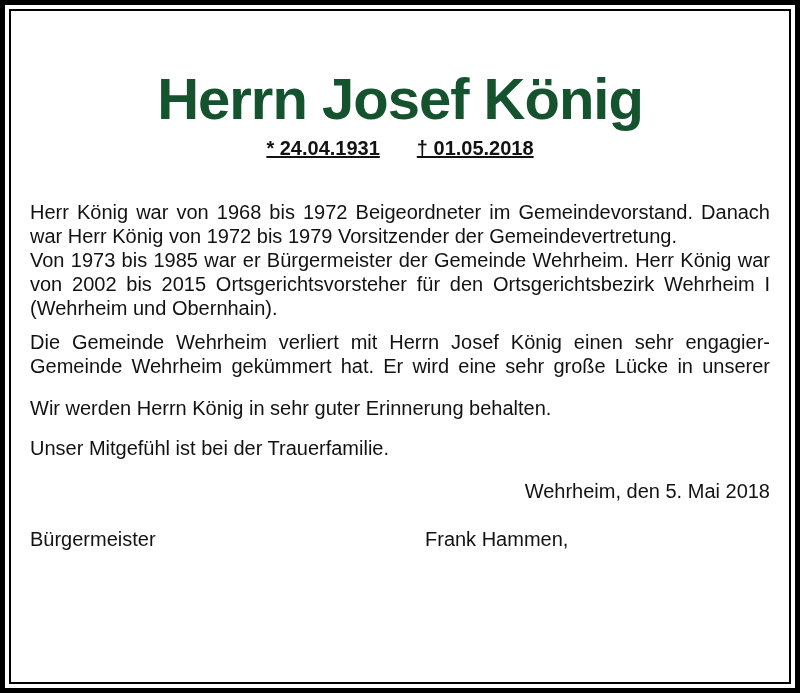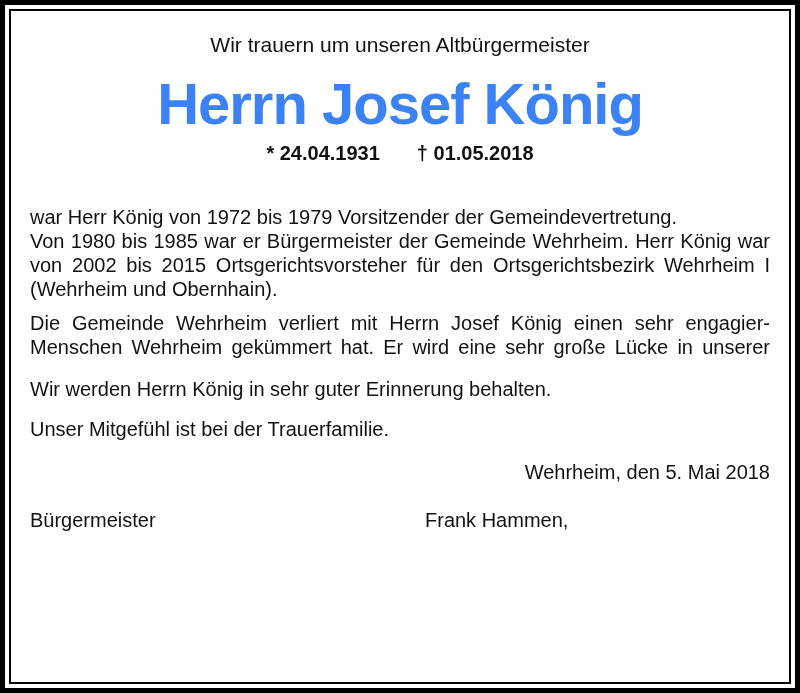--- a/index.html
+++ b/index.html
@@ -29,36 +29,37 @@
     border: 2px solid #000000;
     padding: 21px 19px 0 19px;
     overflow: hidden;
   }
   .intro {
     font-size: 21px;
     line-height: 25px;
     text-align: center;
   }
   .title {
-    margin: 14px 0 0 0;
+    margin: 34px 0 0 0;
     font-size: 58px;
     line-height: 66px;
     font-weight: bold;
     letter-spacing: -1px;
     text-align: center;
-    color: #3b82f6;
+    color: #14532d;
   }
   .dates {
     margin-top: 4px;
     display: flex;
     justify-content: center;
     gap: 37px;
     font-size: 20px;
     line-height: 24px;
     font-weight: bold;
+    text-decoration: underline;
   }
   .para {
     font-size: 20px;
     line-height: 24px;
   }
   .para .line {
     text-align: left;
   }
   .para .line.stretch {
     text-align: justify;
@@ -77,39 +78,39 @@
   }
   .sig-left  { width: 395px; flex: 0 0 395px; }
   .sig-right { flex: 1 1 auto; }
 </style>
 </head>
 <body>
 
 <div class="frame-outer">
   <div class="frame-inner">
 
-    <div class="intro">Wir trauern um unseren Altbürgermeister</div>
 
     <h1 class="title">Herrn Josef König</h1>
 
     <div class="dates">
       <span>* 24.04.1931</span>
       <span>† 01.05.2018</span>
     </div>
 
     <div class="para p-career">
+      <div class="line stretch">Herr König war von 1968 bis 1972 Beigeordneter im Gemeindevorstand. Danach</div>
       <div class="line">war Herr König von 1972 bis 1979 Vorsitzender der Gemeindevertretung.</div>
-      <div class="line stretch">Von 1980 bis 1985 war er Bürgermeister der Gemeinde Wehrheim. Herr König war</div>
+      <div class="line stretch">Von 1973 bis 1985 war er Bürgermeister der Gemeinde Wehrheim. Herr König war</div>
       <div class="line stretch">von 2002 bis 2015 Ortsgerichtsvorsteher für den Ortsgerichtsbezirk Wehrheim I</div>
       <div class="line">(Wehrheim und Obernhain).</div>
     </div>
 
     <div class="para p-tribute">
       <div class="line stretch">Die Gemeinde Wehrheim verliert mit Herrn Josef König einen sehr engagier-</div>
-      <div class="line stretch">Menschen Wehrheim gekümmert hat. Er wird eine sehr große Lücke in unserer</div>
+      <div class="line stretch">Gemeinde Wehrheim gekümmert hat. Er wird eine sehr große Lücke in unserer</div>
     </div>
 
     <div class="para p-remember">Wir werden Herrn König in sehr guter Erinnerung behalten.</div>
 
     <div class="para p-condole">Unser Mitgefühl ist bei der Trauerfamilie.</div>
 
     <div class="para p-dateline">Wehrheim, den 5. Mai 2018</div>
 
     <div class="sigs">
       <div class="sig-left">

